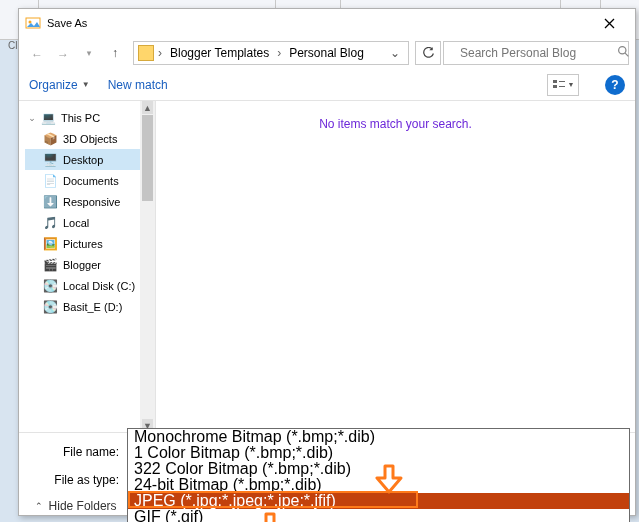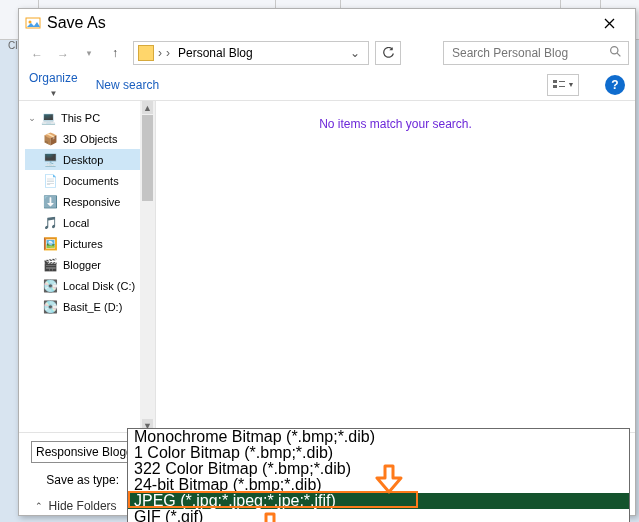--- a/index.html
+++ b/index.html
@@ -3,36 +3,36 @@
 <meta charset="utf-8">
 <style>
   * { box-sizing: border-box; font-family: "Segoe UI", Tahoma, sans-serif; }
   body { margin: 0; background: #d8e4f0; width: 639px; height: 522px; position: relative; overflow: hidden; font-size: 12px; color: #000; }
   .bgribbon { position:absolute; top:0; left:0; right:0; height:40px; background:#f3f5f9; border-bottom:1px solid #c8c8c8; }
   .bgribbon .seg { position:absolute; top:0; bottom:0; border-left:1px solid #c8c8c8; }
   .clip { position:absolute; top:40px; left:8px; font-size:10px; color:#666; }
   .dialog { position:absolute; top:8px; left:18px; width:618px; height:508px; background:#fff; border:1px solid #b0b0b0; box-shadow:2px 2px 6px rgba(0,0,0,.25); display:flex; flex-direction:column; }
   .titlebar { height:28px; display:flex; align-items:center; padding:0 6px; }
   .titlebar .icon { width:16px; height:16px; margin-right:6px; display:flex; align-items:center; justify-content:center; }
-  .titlebar .title { flex:1; font-size:16px; }
+  .titlebar .title { flex:1; font-size:11px; }
   .titlebar .close { width:40px; height:24px; display:flex; align-items:center; justify-content:center; }
   .navrow { height:32px; display:flex; align-items:center; padding:0 6px; gap:2px; }
   .navbtn { width:24px; height:24px; display:flex; align-items:center; justify-content:center; color:#9a9a9a; border-radius:2px; }
   .navbtn.dark { color:#444; }
   .pathbox { flex:1; height:24px; border:1px solid #c8c8c8; display:flex; align-items:center; padding:0 4px; gap:4px; margin:0 4px; }
   .path-icon { width:16px; height:16px; background:#ffd66b; border:1px solid #d6a93c; }
   .crumb { padding:0 4px; height:22px; display:flex; align-items:center; }
   .crumb-sep { color:#666; }
   .path-expand { margin-left:auto; color:#555; padding:0 4px;}
   .refresh { width:26px; height:24px; border:1px solid #c8c8c8; display:flex; align-items:center; justify-content:center; }
-  .searchbox { width:186px; height:24px; border:1px solid #c8c8c8; display:flex; align-items:center; padding:0 6px; color:#777;margin-left:40px; }
+  .searchbox { width:186px; height:24px; border:1px solid #c8c8c8; display:flex; align-items:center; padding:0 14px; color:#777; }
   .searchbox input { border:0; outline:0; flex:1; font-size:12px; color:#333; }
   .search-icon { color:#888; }
   .toolbar { height:32px; display:flex; align-items:center; padding:0 10px; gap:18px; border-bottom:1px solid #e3e3e3; }
-  .toolbtn { color:#1a5fbf; display:flex; align-items:center; gap:4px;flex-direction:column; }
+  .toolbtn { color:#1a5fbf; display:flex; align-items:center; gap:4px; }
   .tool-spacer { flex:1; }
   .viewbtn { width:32px; height:22px; border:1px solid #c8c8c8; display:flex; align-items:center; justify-content:center; color:#555; }
   .helpbtn { width:20px; height:20px; border-radius:50%; background:#0f6cce; color:#fff; display:flex; align-items:center; justify-content:center; font-weight:bold; font-size:12px; margin-left:8px; }
   .mainarea { flex:1; display:flex; min-height:0; border-bottom:1px solid #e3e3e3; }
   .tree { width:137px; border-right:1px solid #e3e3e3; overflow:hidden; padding:6px 0 6px 6px; position:relative; }
   .tree-scroll { position:absolute; top:0; right:0; width:15px; bottom:0; background:#f0f0f0; }
   .tree-thumb { position:absolute; top:2px; left:2px; right:2px; height:86px; background:#c4c4c4; }
   .tree-arrow { position:absolute; left:2px; right:2px; height:13px; background:#ddd; display:flex; align-items:center; justify-content:center; color:#666; font-size:9px;}
   .node { display:flex; align-items:center; height:21px; gap:4px; padding-left:2px; padding-right:2px;}
   .node.ind { padding-left:18px; }
@@ -43,21 +43,21 @@
   .content { flex:1; display:flex; justify-content:center; padding-top:16px; color:#6d28d9; }
   .bottom { padding:8px 12px 2px 12px; }
   .fieldrow { display:flex; align-items:center; margin-bottom:6px; }
   .fieldlabel { width:96px; text-align:right; padding-right:8px; font-size:12px; }
   .fieldinput { flex:1; height:22px; border:1px solid #8d8d8d; padding:0 4px; font-size:12px; min-width:0; }
   .fieldinput.sel { background:#0a56c2; color:#fff; }
   .dropbtn { width:18px; height:22px; border:1px solid #8d8d8d; border-left:0; display:flex; align-items:center; justify-content:center; background:#eee;}
   .hidefolders { display:flex; align-items:center; gap:6px; color:#333; padding-left:4px; margin-top:8px; }
   .droplist { position:absolute; top:428px; left:127px; width:503px; background:#fff; border:1px solid #6b6b6b; z-index:50; }
   .dropitem { height:16px; padding:0 6px; font-size:16px; line-height:16px; white-space:nowrap; overflow:hidden; }
-  .dropitem.hi { background:#14532d; color:#fff; }
+  .dropitem.hi { background:#c2410c; color:#fff; }
   .annot-box { position:absolute; border:2px solid #ff7a1a; z-index:60; pointer-events:none; }
   .annot-arrow { position:absolute; z-index:60; pointer-events:none; }
 </style>
 </head>
 <body>
 
 <div class="bgribbon">
   <div class="seg" style="left:38px"></div>
   <div class="seg" style="left:275px"></div>
   <div class="seg" style="left:340px"></div>
@@ -84,20 +84,21 @@
   </div>
 
   <div class="navrow">
     <div class="navbtn">←</div>
     <div class="navbtn">→</div>
     <div class="navbtn" style="font-size:9px">▾</div>
     <div class="navbtn dark">↑</div>
     <div class="pathbox">
       <div class="path-icon"></div>
       <span class="crumb-sep">›</span>
+      <span class="crumb">Blogger Templates</span>
       <span class="crumb-sep">›</span>
       <span class="crumb">Personal Blog</span>
       <span class="path-expand">⌄</span>
     </div>
     <div class="refresh">
       <svg width="13" height="13" viewBox="0 0 16 16">
           <path d="M13 3 A6 6 0 1 0 14 8" fill="none" stroke="#444" stroke-width="1.5"></path>
           <path d="M13 0 L13 4 L9 4 Z" fill="#444"></path>
         </svg>
     </div>
@@ -110,21 +111,21 @@
           </svg>
       </span>
     </div>
   </div>
 
   <div class="toolbar">
     <div class="toolbtn">
       <span>Organize</span>
         <span style="font-size:8px;color:#555">▼</span>
     </div>
-    <div class="toolbtn">New search</div>
+    <div class="toolbtn">New match</div>
     <div class="tool-spacer"></div>
     <div class="viewbtn">
       <svg width="14" height="12" viewBox="0 0 14 12">
           <rect x="1" y="1" width="4" height="3" fill="#666"></rect>
           <rect x="1" y="6" width="4" height="3" fill="#666"></rect>
           <line x1="7" y1="2.5" x2="13" y2="2.5" stroke="#666"></line>
           <line x1="7" y1="7.5" x2="13" y2="7.5" stroke="#666"></line>
         </svg>
       <span style="font-size:7px;margin-left:2px">▼</span>
     </div>
@@ -180,27 +181,28 @@
         <div class="tree-arrow" style="bottom:0">▼</div>
       </div>
     </div>
     <div class="content">
       <span>No items match your search.</span>
     </div>
   </div>
 
   <div class="bottom">
     <div class="fieldrow">
+      <div class="fieldlabel">File name:</div>
       <input class="fieldinput" value="Responsive Blogger Templates For Personal Blog 8.heic" style="">
       <div class="dropbtn">
           <span style="font-size:8px">▾</span>
         </div>
     </div>
     <div class="fieldrow">
-      <div class="fieldlabel">Save as type:</div>
+      <div class="fieldlabel">File as type:</div>
       <div class="fieldinput sel">HEIC (*.heic)</div>
       <div class="dropbtn">
           <span style="font-size:8px">▾</span>
         </div>
     </div>
     <div class="hidefolders">
       <span style="font-size:9px">⌃</span>
       <span>Hide Folders</span>
     </div>
   </div>

